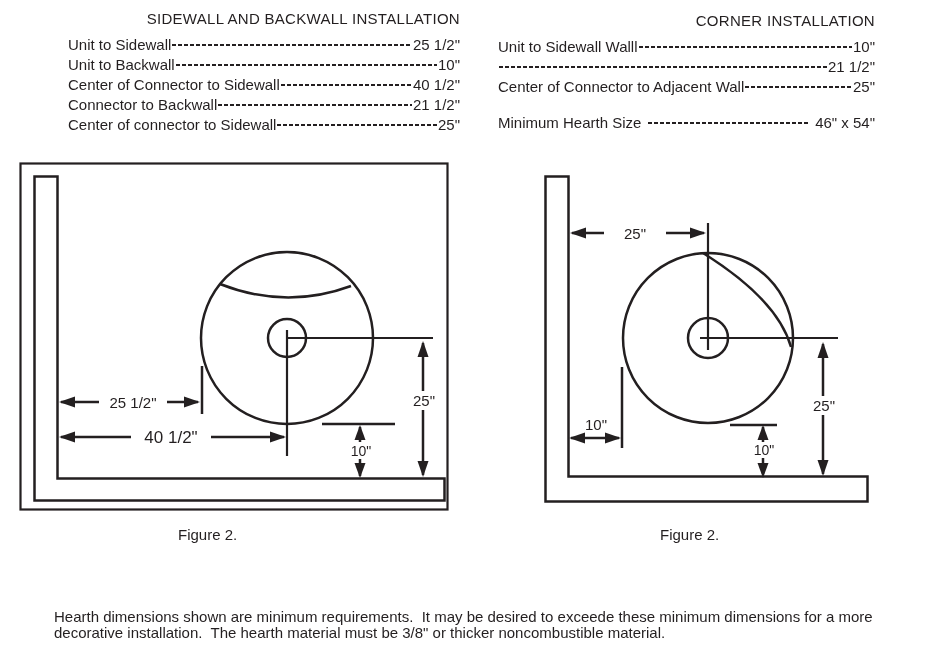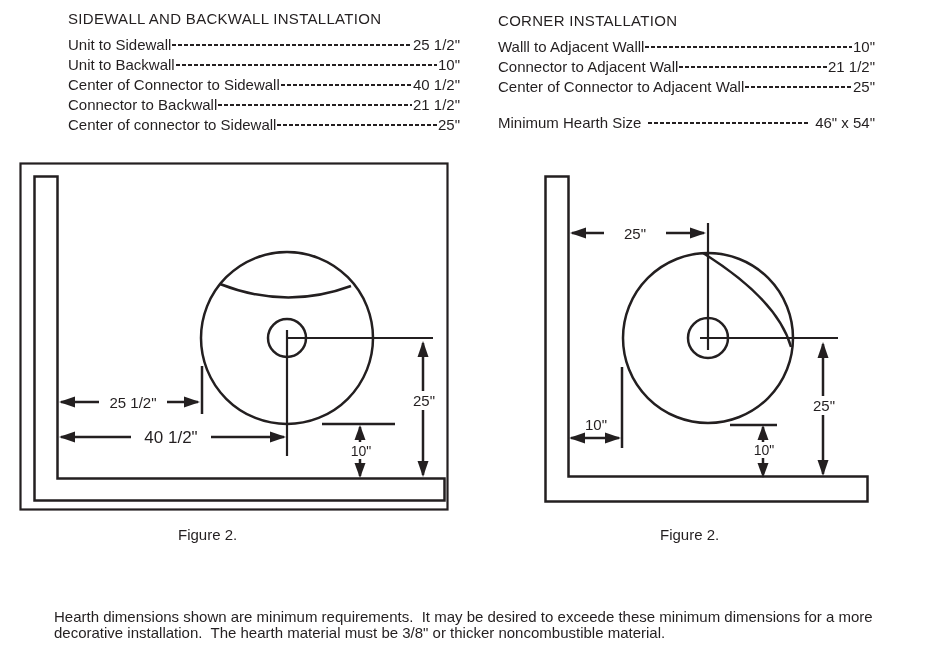--- a/index.html
+++ b/index.html
@@ -6,21 +6,21 @@
   .page {
     position:relative; width:936px; height:661px; overflow:hidden;
     background:#ffffff; color:#231f20;
     font-family:"Liberation Sans", sans-serif;
   }
   .col { position:absolute; }
   .col-left  { left:68px;  top:10px; width:392px; }
   .col-right { left:498px; top:12px; width:377px; }
   .col h2 {
     margin:0 0 7px 0; font-size:15px; font-weight:400;
-    text-align:left; letter-spacing:0.3px; white-space:nowrap;
+    text-align:right; letter-spacing:0.3px; white-space:nowrap;
   }
   .specrow { display:flex; align-items:center; height:20px; font-size:15px; }
   .lbl { white-space:pre;text-align:right; }
   .val { white-space:pre; }
   .leader {
     flex:1; height:2px; margin:2px 1px 0 1px; align-self:center;
     background:repeating-linear-gradient(90deg,#231f20 0 4px, transparent 4px 6px);
   }
   .hearth { margin-top:16px;gap:6px; }
   .caption { position:absolute; font-size:15px; }
@@ -72,26 +72,25 @@
     <div class="specrow">
       <span class="lbl">Center of connector to Sidewall</span>
       <span class="leader"></span>
       <span class="val">25"</span>
     </div>
   </section>
 
   <section class="col col-right">
     <h2>CORNER INSTALLATION</h2>
     <div class="specrow">
-      <span class="lbl">Walll to Adjacent Walll</span>
+      <span class="lbl">Unit to Sidewall Walll</span>
       <span class="leader"></span>
       <span class="val">10"</span>
     </div>
     <div class="specrow">
-      <span class="lbl">Connector to Adjacent Wall</span>
       <span class="leader"></span>
       <span class="val">21 1/2"</span>
     </div>
     <div class="specrow">
       <span class="lbl">Center of Connector to Adjacent Wall</span>
       <span class="leader"></span>
       <span class="val">25"</span>
     </div>
     <div class="specrow hearth">
       <span class="lbl">Minimum Hearth Size</span>

